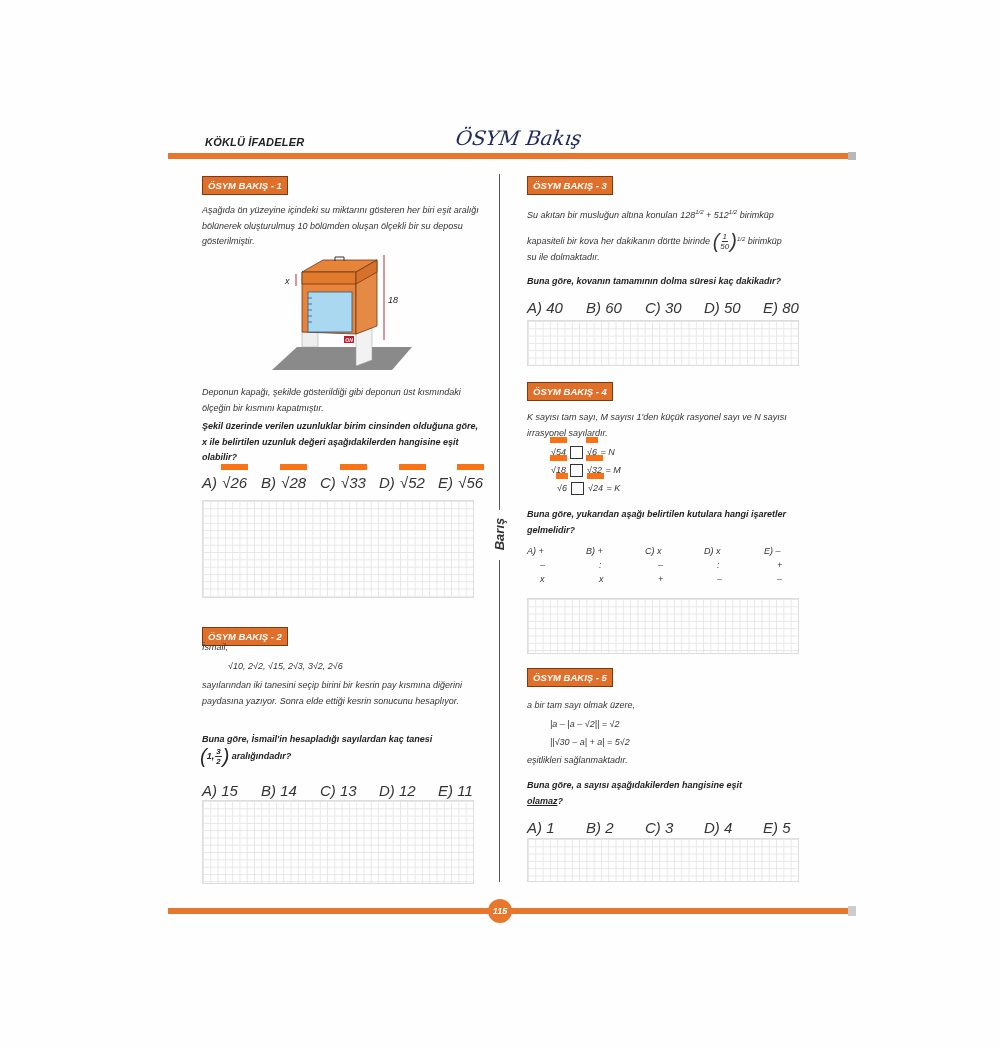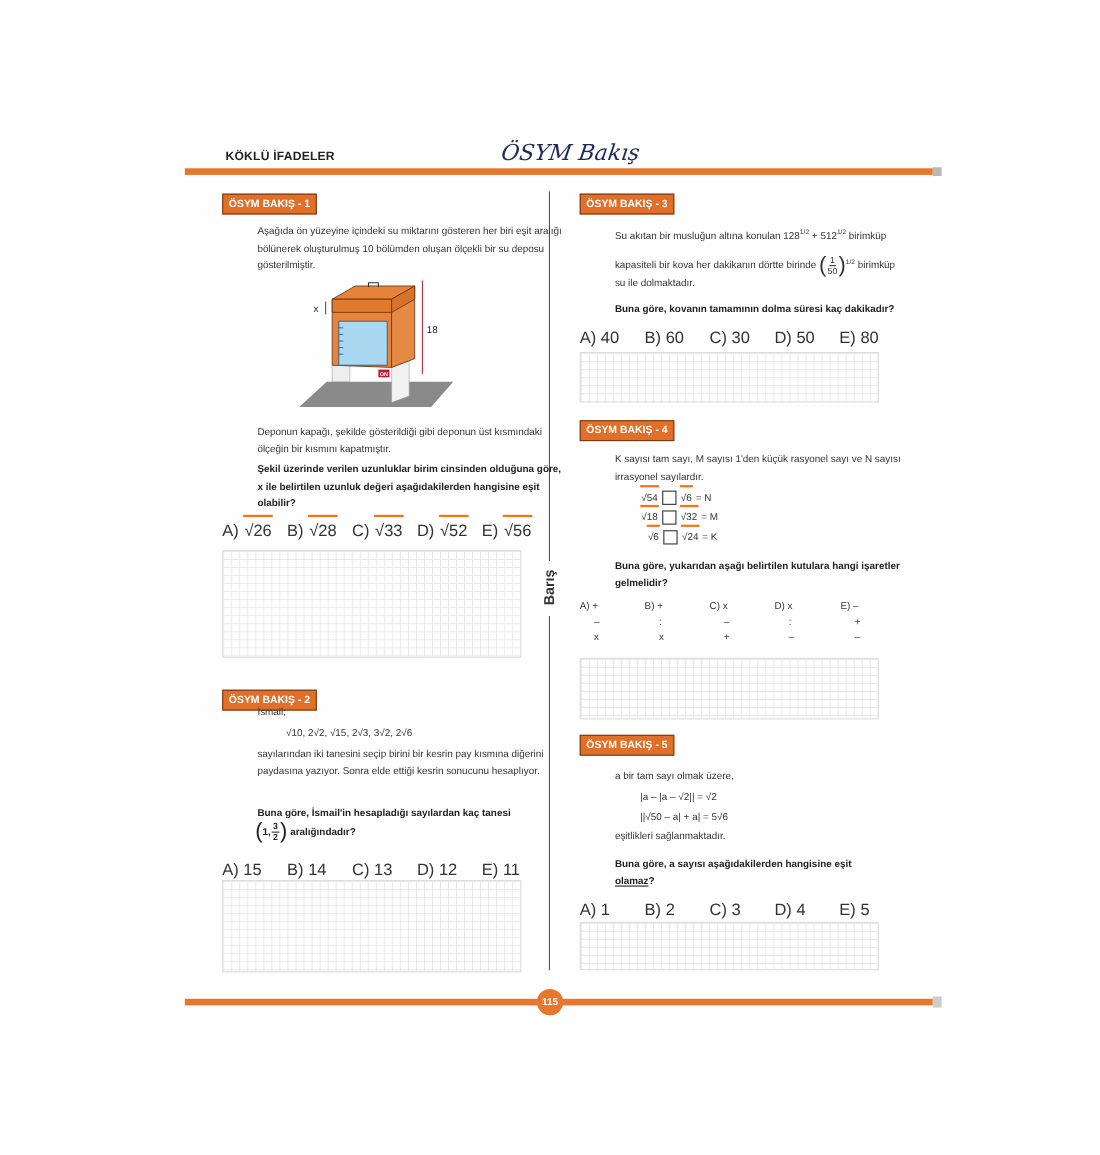--- a/index.html
+++ b/index.html
@@ -1,38 +1,38 @@
 <!DOCTYPE html>
 <html><head>
 <meta charset="utf-8">
 <style>
   html, body { margin:0; padding:0; }
   body { width:1000px; height:1050px; background:#fefefe; position:relative; overflow:hidden;
          font-family:"Liberation Sans", sans-serif; color:#222; }
-  .abs { position:absolute; }
+  .abs { position:absolute;font-style:italic; }
   .header-title { left:205px; top:136px; font-size:11px; font-weight:bold; letter-spacing:0.2px; }
   .header-logo { left:456px; top:126px; font-family:"DejaVu Serif", serif; font-style:italic; font-size:20px; color:#1e2a5a; transform:skewX(-8deg); }
   .header-rule { left:168px; top:153px; width:680px; height:6px; background:#e8772e; }
   .header-tab { left:848px; top:152px; width:8px; height:8px; background:#b8b8b8; }
   .footer-rule { left:168px; top:908px; width:680px; height:6px; background:#e8772e; }
   .footer-tab { left:848px; top:906px; width:8px; height:10px; background:#ccc; }
   .page-num { left:488px; top:899px; width:24px; height:24px; border-radius:50%; background:#e8772e; color:#fff;
               font-size:9px; font-weight:bold; text-align:center; line-height:24px; }
   .divider { left:499px; width:1px; background:#555; }
   .brand { left:489px; top:512px; width:20px; height:44px; }
   .brand span { position:absolute; left:50%; top:50%; transform:translate(-50%,-50%) rotate(-90deg); font-size:13px; font-weight:bold; color:#333; white-space:nowrap; }
   .badge { background:#e06f2a; border:1px solid #7a3a12; color:#fff; font-size:9.5px; font-weight:bold; padding:3px 5px; white-space:nowrap; }
-  .txt { font-size:9px; line-height:15.5px; color:#333;margin-left:32px; }
+  .txt { font-size:9px; line-height:15.5px; color:#333; }
   .bold { font-weight:bold; color:#222; }
   .choices { display:flex; font-size:15px; color:#333; }
   .choices > div { width:59px; }
   .grid { background-color:#fff; border:1px solid #ddd;
           background-image: linear-gradient(#e6e6e6 1px, transparent 1px), linear-gradient(90deg, #e6e6e6 1px, transparent 1px);
           background-size:7.3px 7.3px; }
-  .sqrt { border-top:2px solid #f97316; padding:4px 1px; }
+  .sqrt { border-top:6px solid #f97316; padding:4px 1px; }
   .sqrt::before { content:"\221A"; }
   .rad { display:inline-block; }
   .box { display:inline-block; width:11px; height:11px; border:1px solid #333; vertical-align:middle; margin:0 3px; }
   .frac { display:inline-flex; flex-direction:column; align-items:center; vertical-align:middle; font-size:8px; line-height:9px; margin:0 1px; }
   .frac .num { border-bottom:1px solid #333; padding:0 1px; }
   .paren { font-size:20px; vertical-align:middle; font-weight:normal; }
   sup { font-size:6px; }
   .signs { font-size:9px; color:#333; }
   .signs div { position:absolute; }
 </style>
@@ -170,21 +170,21 @@
   <div style="left:190px;top:28px;">–</div>
   <div style="left:237px;top:0;">E) –</div>
   <div style="left:250px;top:14px;">+</div>
   <div style="left:250px;top:28px;">–</div>
 </div>
 <div class="abs grid" style="left:527px;top:598px;width:270px;height:54px;"></div>
 
 <div class="abs badge" style="left:527px;top:668px;">ÖSYM BAKIŞ - 5</div>
 <div class="abs txt" style="left:527px;top:698px;">a bir tam sayı olmak üzere,</div>
 <div class="abs txt" style="left:550px;top:717px;text-align:center;">|a – |a – √2|| = √2</div>
-<div class="abs txt" style="left:550px;top:735px;">||√50 – a| + a| = 5√6</div>
+<div class="abs txt" style="left:550px;top:735px;">||√30 – a| + a| = 5√2</div>
 <div class="abs txt" style="left:527px;top:753px;">eşitlikleri sağlanmaktadır.</div>
 <div class="abs txt bold" style="left:527px;top:778px;width:270px;">
   <span>Buna göre, a sayısı aşağıdakilerden hangisine eşit</span><br><u>olamaz</u><span>?</span>
 </div>
 <div class="abs choices" style="left:527px;top:819px;">
   <div>A) 1</div>
   <div>B) 2</div>
   <div>C) 3</div>
   <div>D) 4</div>
   <div>E) 5</div>

